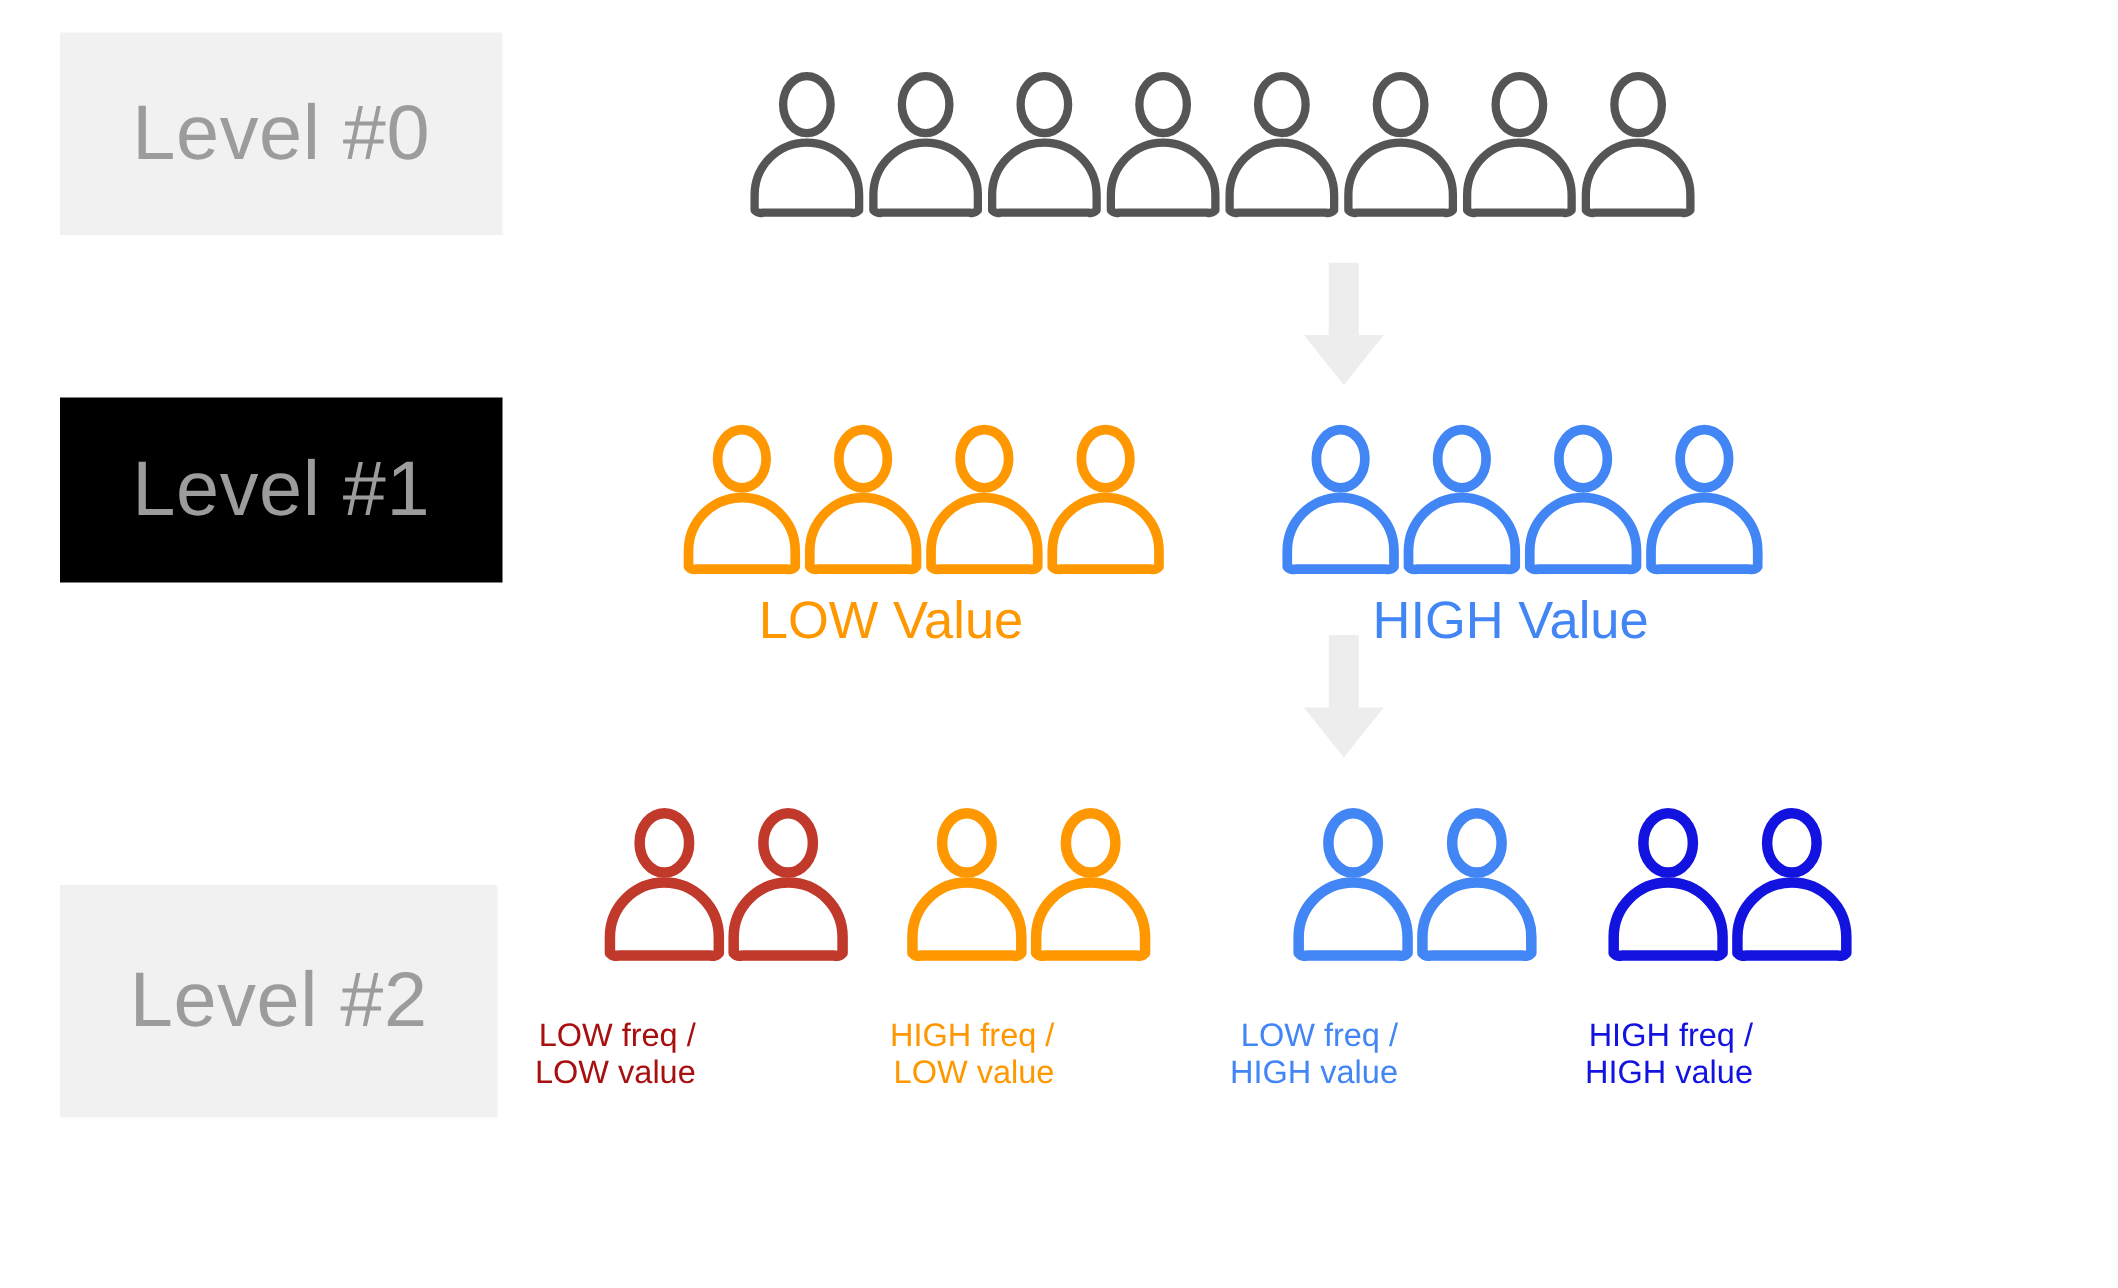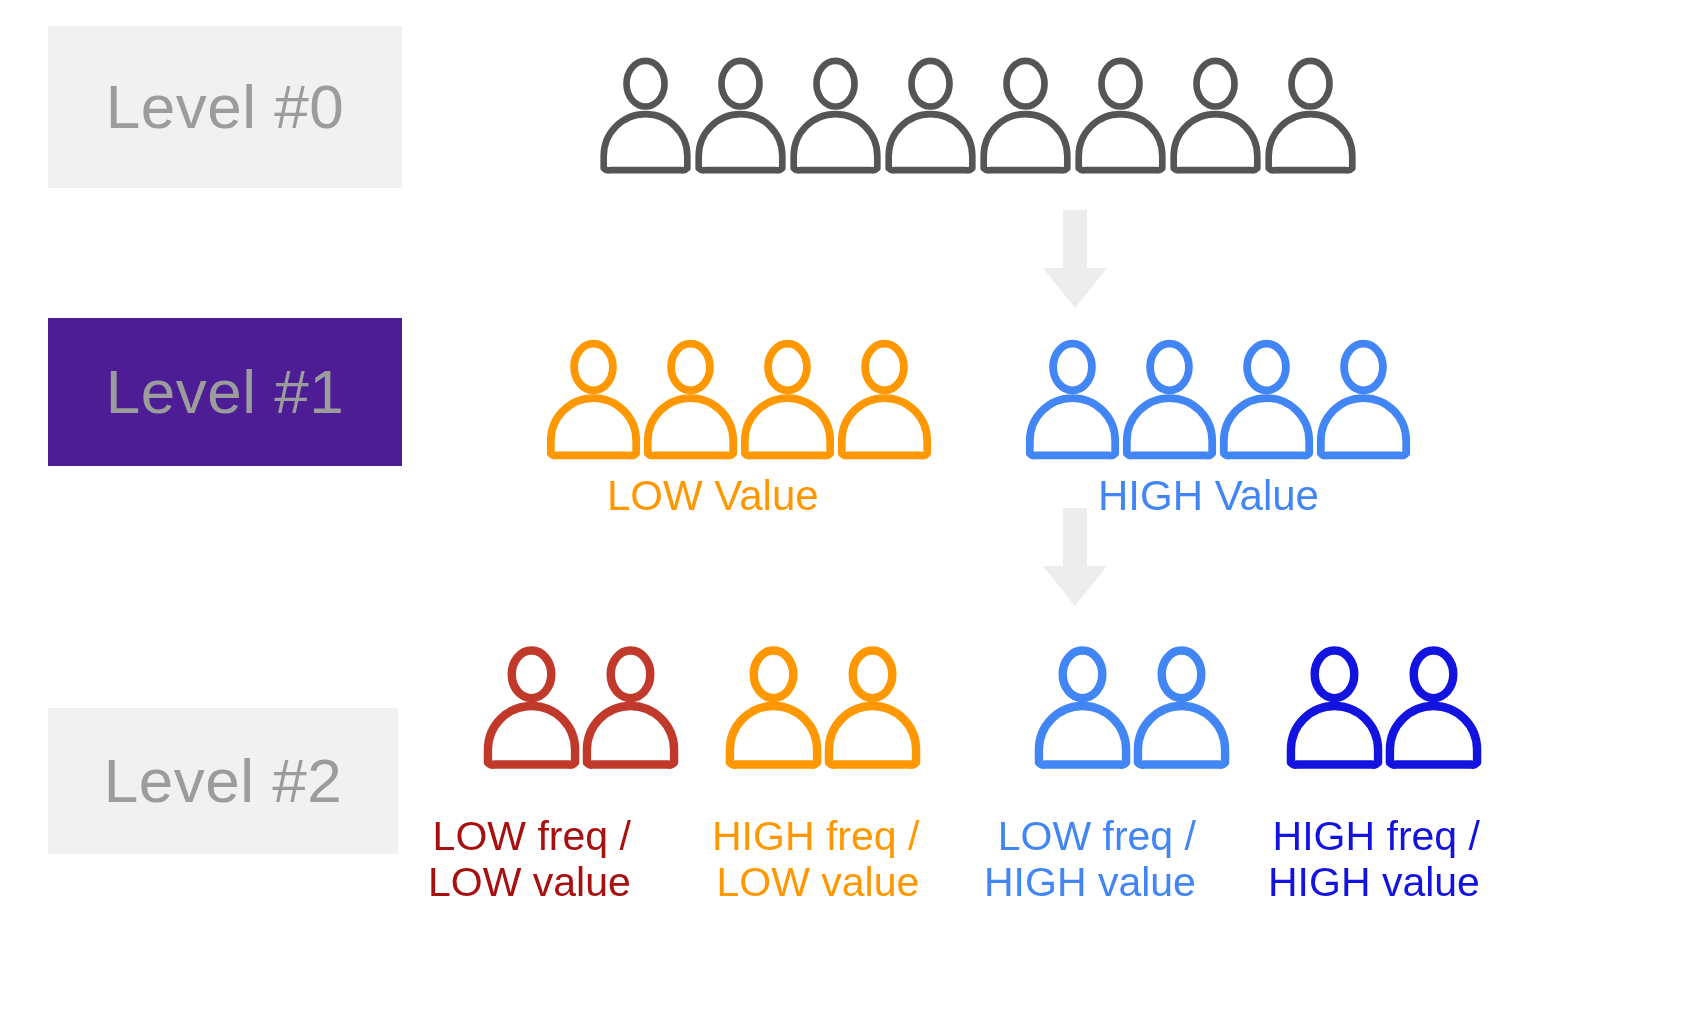--- a/index.html
+++ b/index.html
@@ -29,21 +29,21 @@
   .level-chip .level-chip-text {
     color: #9c9c9c;
     font-size: 62px;
     font-weight: 400;
     letter-spacing: 0.5px;
     line-height: 1;
     white-space: nowrap;
   }
   #chip-0 { left: 48px;  top: 26px;  width: 354px; height: 162px; text-align: center; }
   #chip-1 { left: 48px;  top: 318px; width: 354px; height: 148px; }
-  #chip-2 { left: 48px;  top: 708px; width: 350px; height: 146px; text-align: center; }
+  #chip-2 { left: 48px;  top: 708px; width: 350px; height: 186px; text-align: center; }
 
   
   .people-group {
     position: absolute;
     display: flex;
     align-items: flex-end;
   }
   .person-icon { display: block; }
 
   
@@ -52,21 +52,21 @@
   
   .caption {
     position: absolute;
     font-size: 41px;
     font-weight: 400;
     line-height: 1.12;
     white-space: pre-line;
     text-align: right;
   }
   .caption.lvl1 { font-size: 42px; }
-  .caption.lvl2 { font-size: 41px; }
+  .caption.lvl2 { font-size: 26px; }
 </style>
 </head>
 <body style="background: rgb(255, 255, 255);">
 
 <div class="stage">
 
   <div class="level-chip" id="chip-0" style="background: rgb(241, 241, 241);">
     <span class="level-chip-text" style="color: rgb(156, 156, 156);">Level #0</span>
   </div>
 
@@ -103,21 +103,21 @@
       <svg class="person-icon" width="95" height="120" viewBox="0 0 100 122">
         <ellipse cx="50" cy="28" rx="20" ry="24" fill="none" stroke="#555555" stroke-width="7"></ellipse>
         <path d="M 6 117 L 6 104 A 44 44 0 0 1 94 104 L 94 117 A 7 7 0 0 1 87 119 L 13 119 A 7 7 0 0 1 6 117 Z" fill="none" stroke="#555555" stroke-width="7" stroke-linejoin="round" stroke-linecap="round"></path>
       </svg>
     </div>
 
   <svg class="flow-arrow" id="arrow-0" style="left:1043px; top:210px;" width="64" height="98" viewBox="0 0 64 98">
     <polygon points="20,0 44,0 44,58 64,58 32,98 0,58 20,58" fill="#ededed"></polygon>
   </svg>
 
-  <div class="level-chip" id="chip-1" style="background: #4c1d95;">
+  <div class="level-chip" id="chip-1" style="background: #000000;">
     <span class="level-chip-text" style="color: rgb(156, 156, 156);">Level #1</span>
   </div>
 
   <div class="people-group" id="grp-l1-0" style="left:545px; top:338px;">
       <svg class="person-icon" width="97" height="122" viewBox="0 0 100 122">
         <ellipse cx="50" cy="28" rx="20" ry="24" fill="none" stroke="#ff9800" stroke-width="8"></ellipse>
         <path d="M 6 117 L 6 104 A 44 44 0 0 1 94 104 L 94 117 A 7 7 0 0 1 87 119 L 13 119 A 7 7 0 0 1 6 117 Z" fill="none" stroke="#ff9800" stroke-width="8" stroke-linejoin="round" stroke-linecap="round"></path>
       </svg>
       <svg class="person-icon" width="97" height="122" viewBox="0 0 100 122">
         <ellipse cx="50" cy="28" rx="20" ry="24" fill="none" stroke="#ff9800" stroke-width="8"></ellipse>

